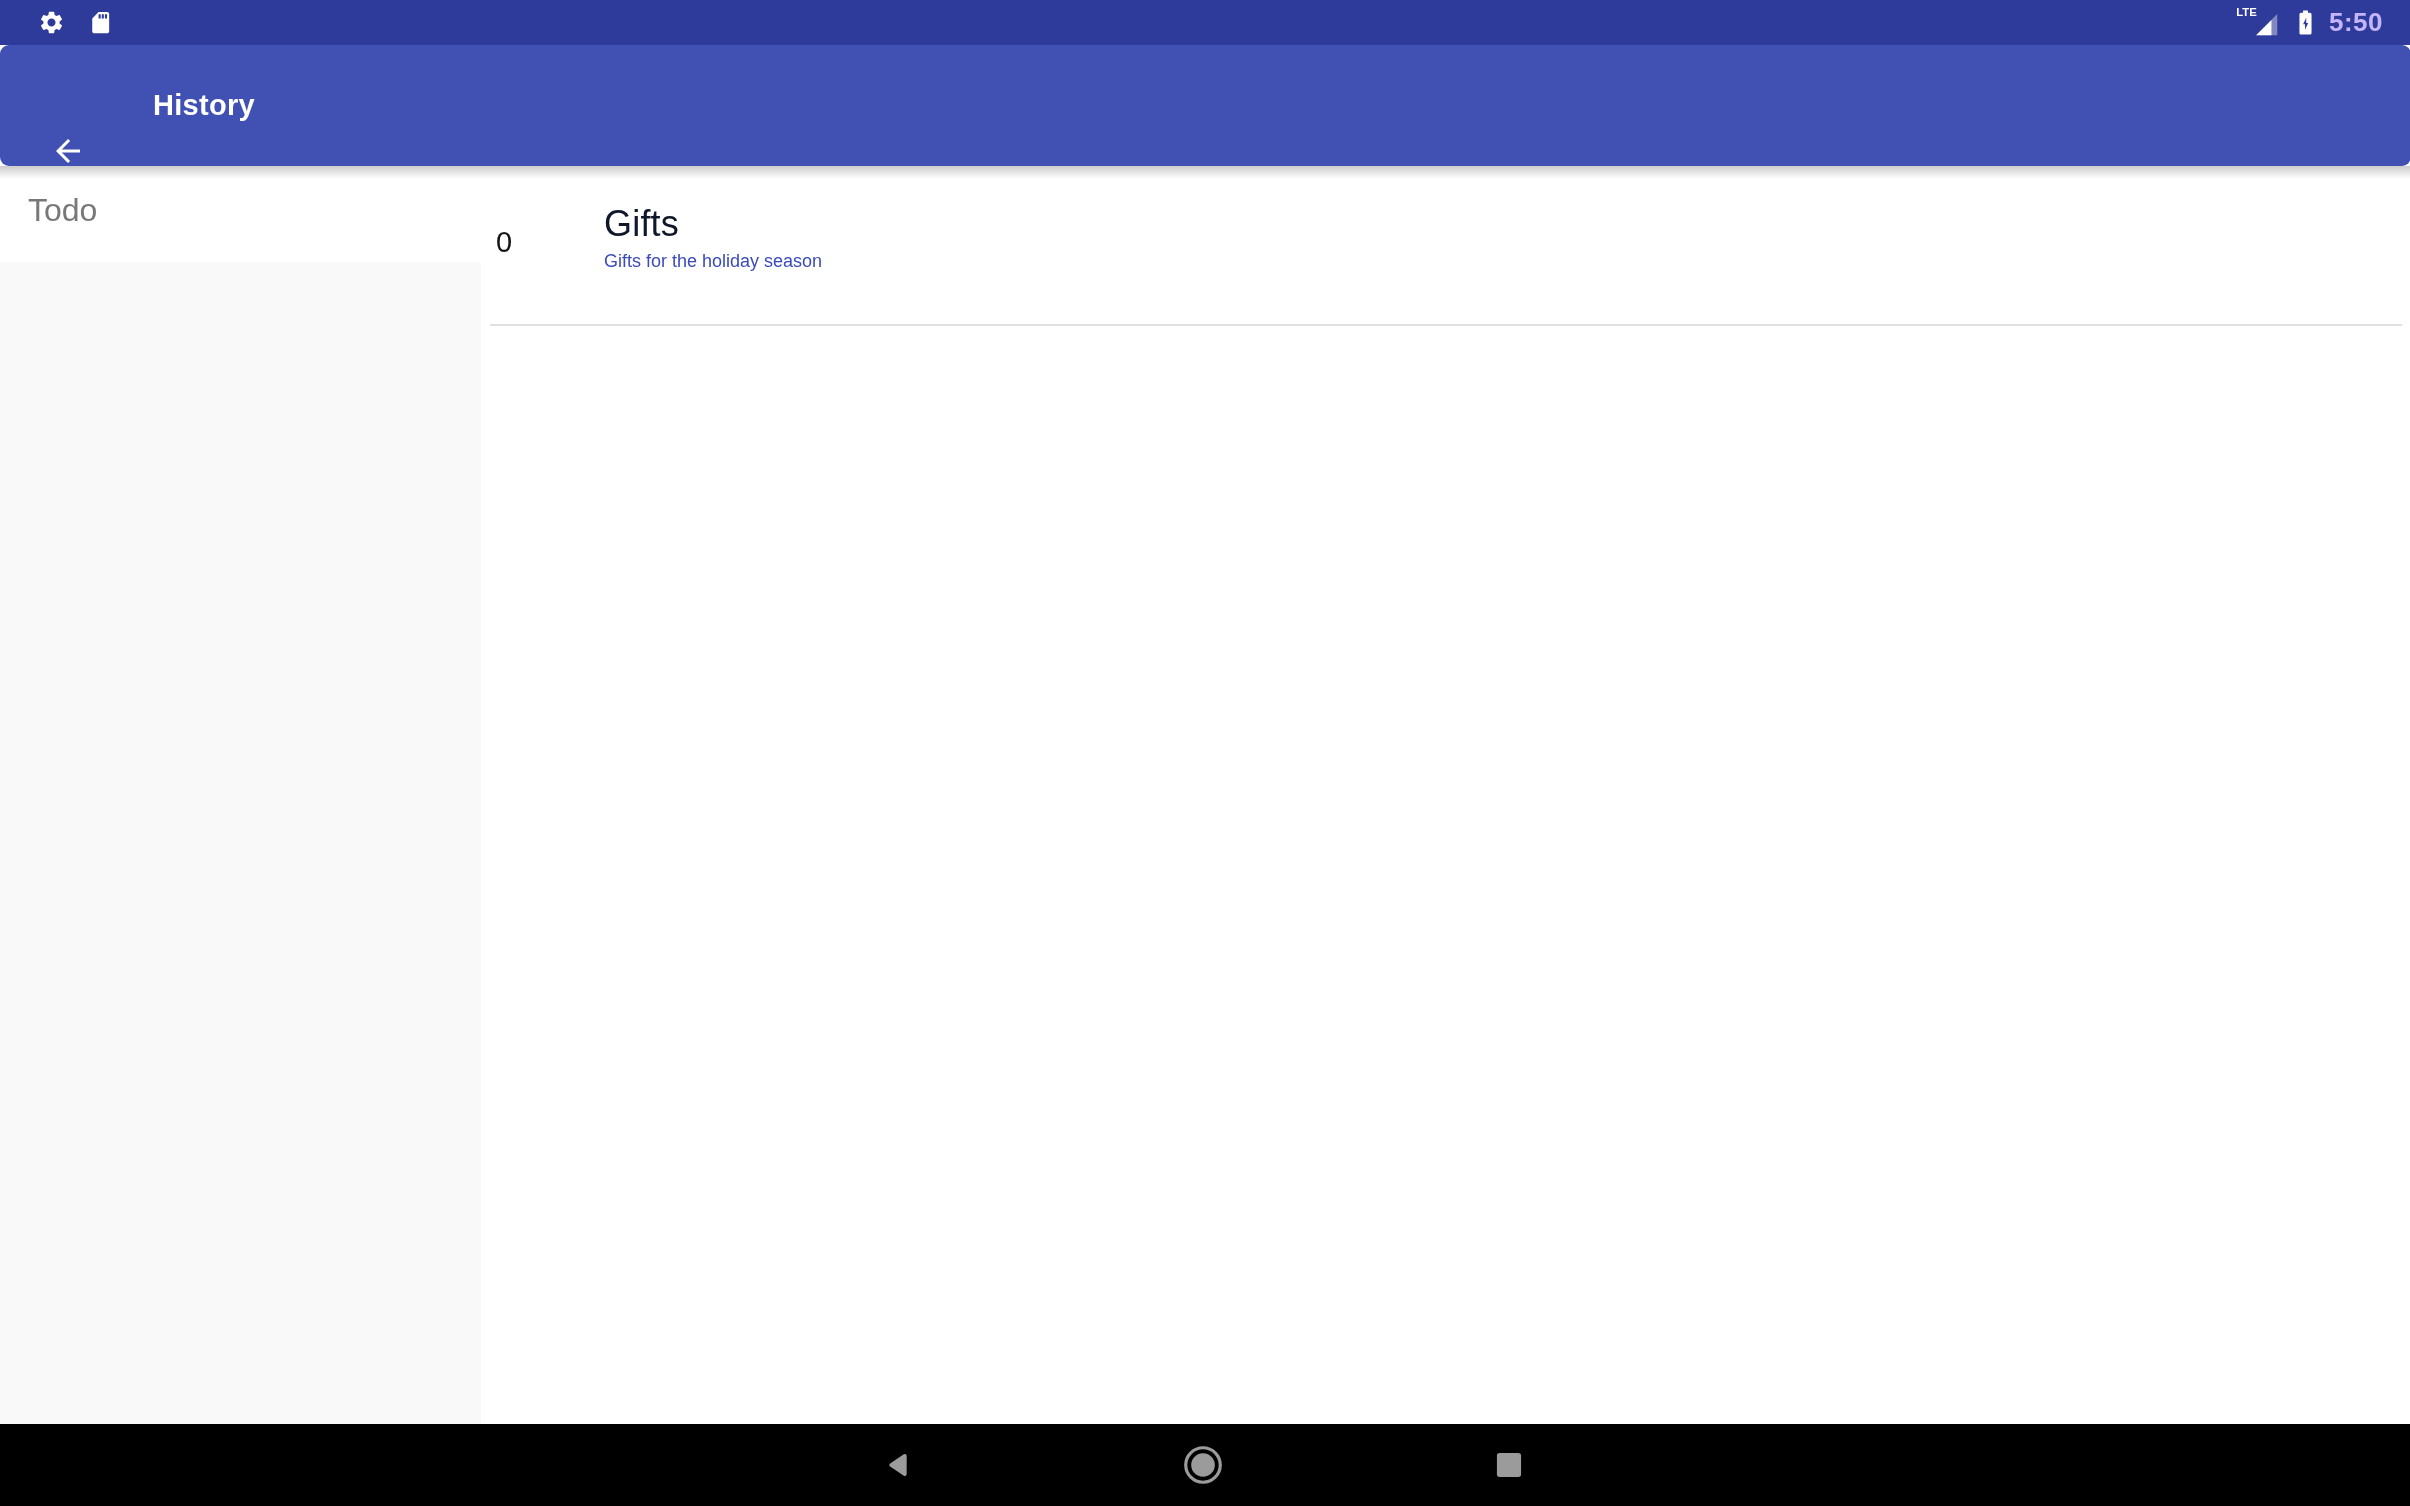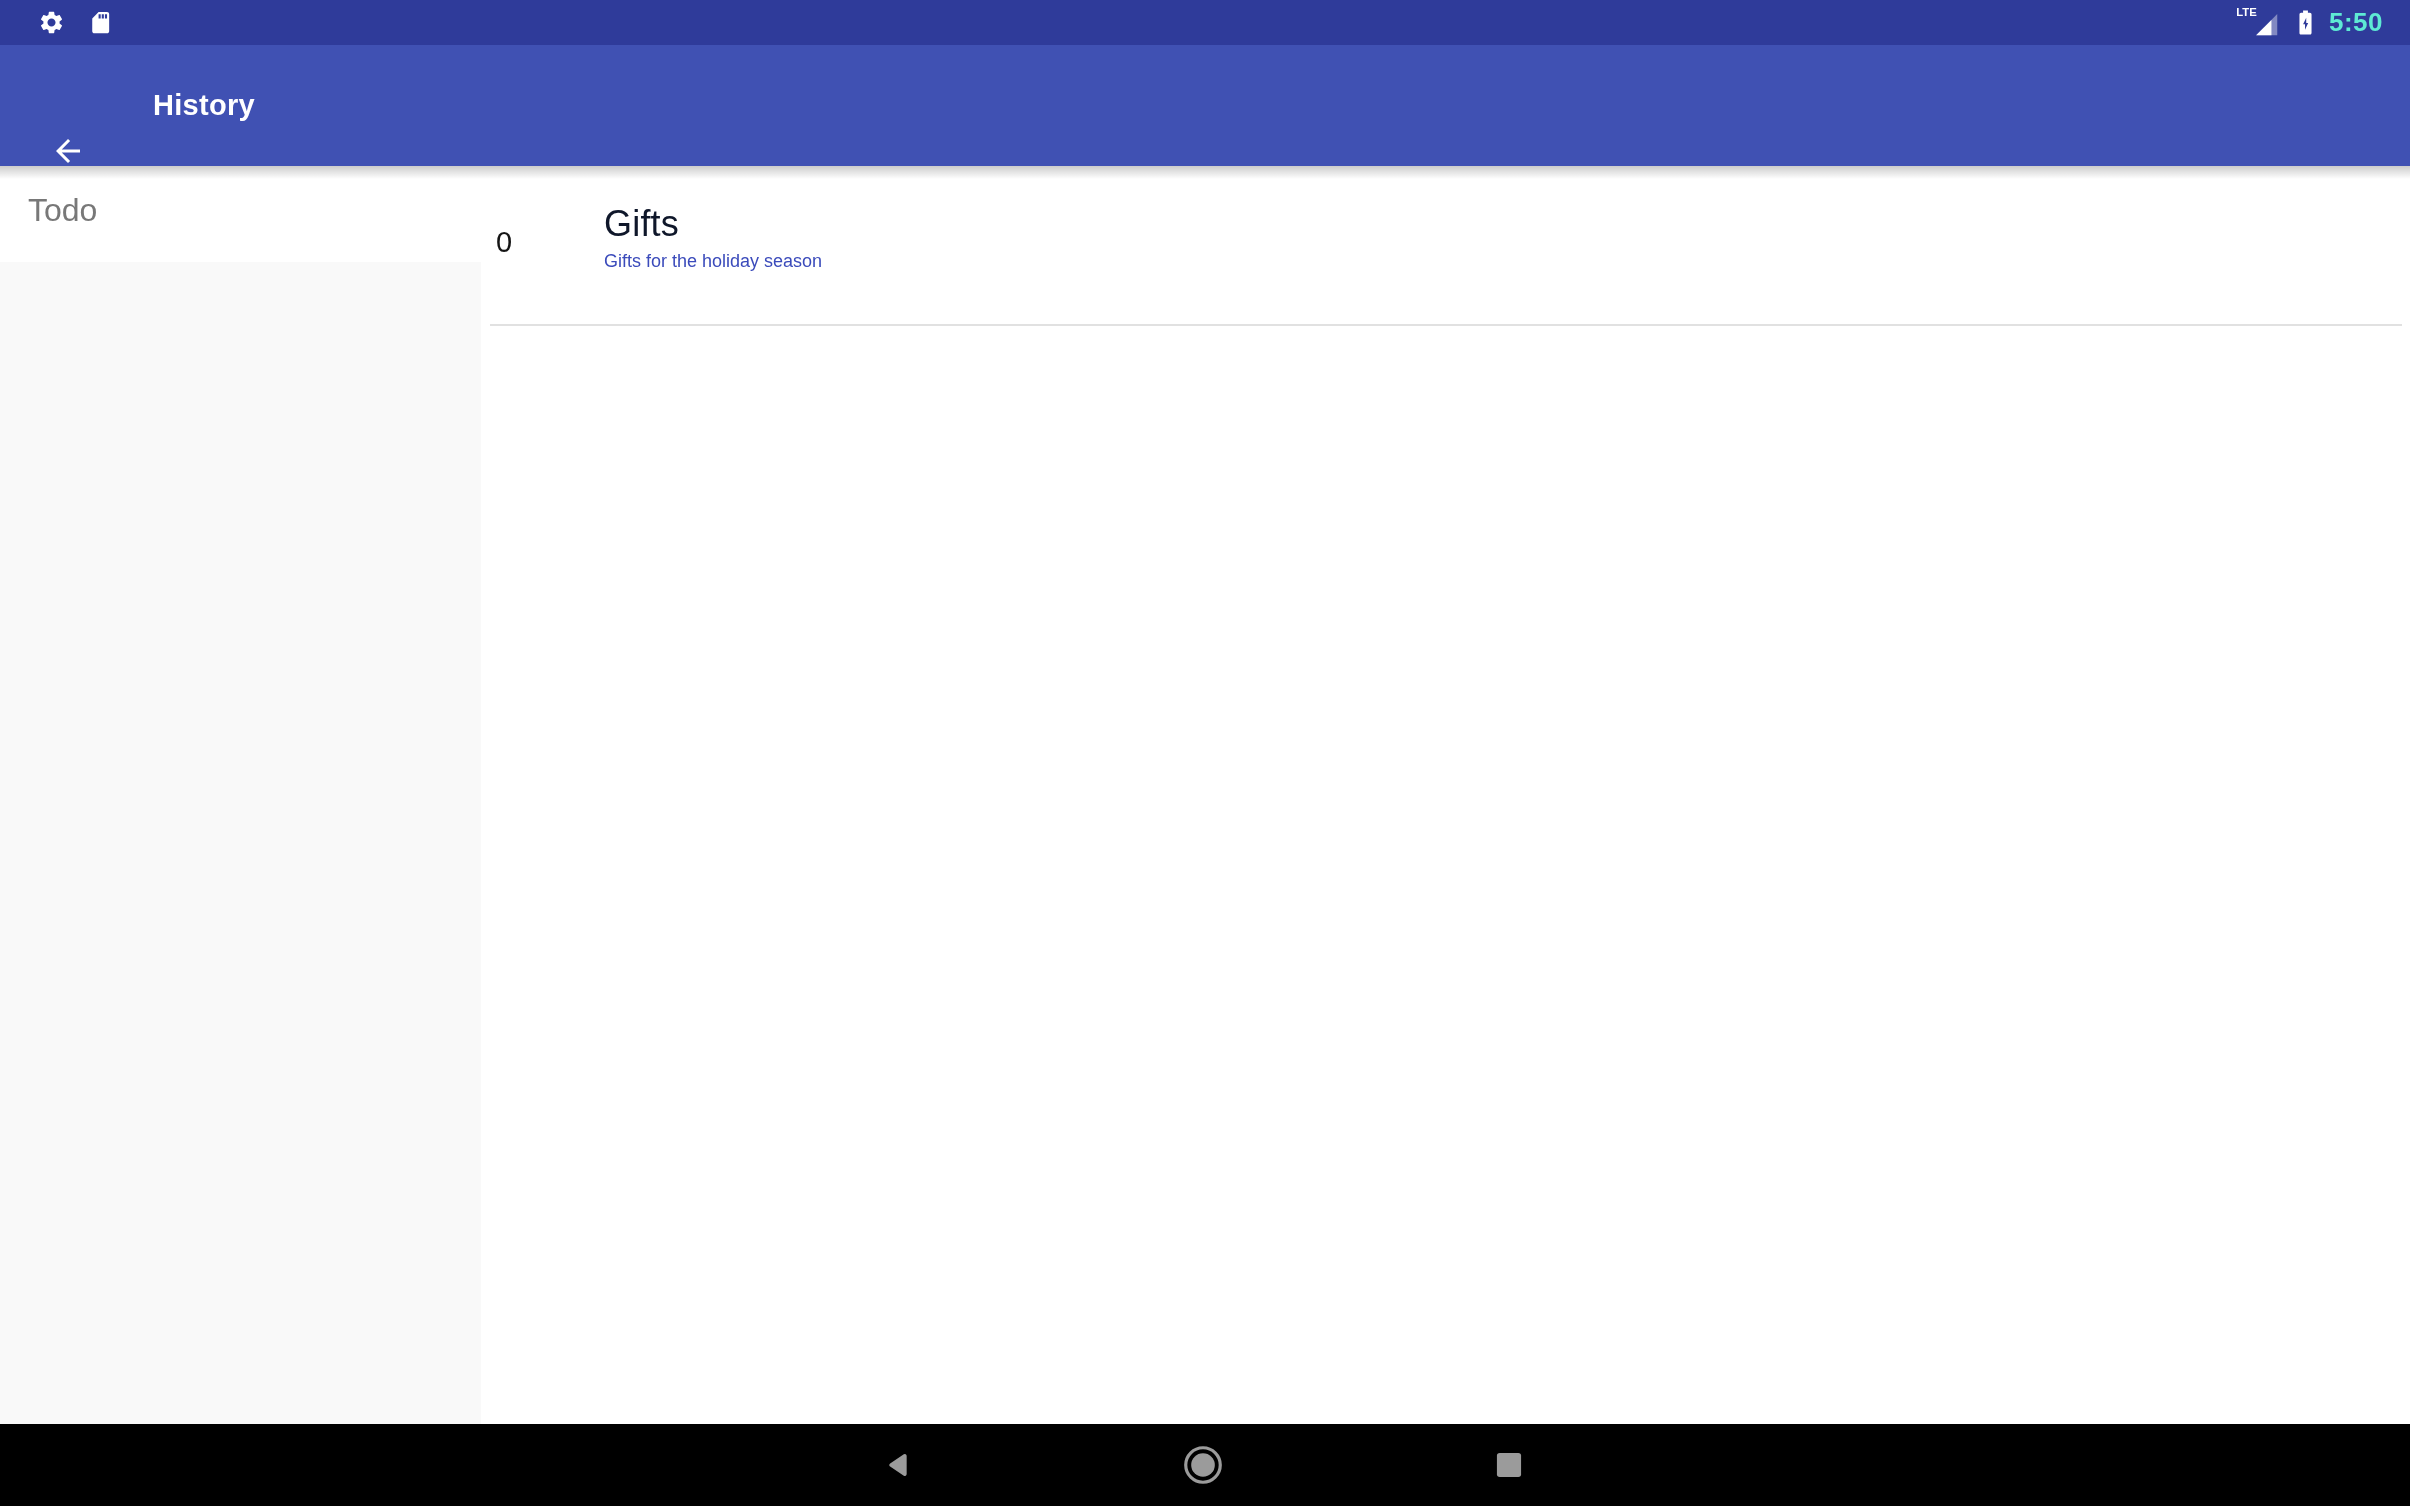--- a/index.html
+++ b/index.html
@@ -26,26 +26,27 @@
   }
   .sb-left{position:absolute;left:38px;top:0;height:45px;display:flex;align-items:center;gap:22.6px;}
   .sb-right{position:absolute;right:28px;top:0;height:45px;display:flex;align-items:center;gap:9.4px;}
   .sb-icon{display:flex;align-items:center;justify-content:center;}
   .signal-wrap{position:relative;width:45px;height:49px;}
   .signal-lte{
     position:absolute;left:0;top:8.5px;color:#fff;font-size:11.3px;font-weight:700;
     letter-spacing:0px;line-height:11.3px;
   }
   .signal-tri{position:absolute;right:1.9px;bottom:9.4px;}
-  .sb-time{color:#5eead4;font-size:26px;font-weight:700;letter-spacing:0.5px;line-height:45px;}
+  .sb-time{color:#c4b5fd;font-size:26px;font-weight:700;letter-spacing:0.5px;line-height:45px;}
 
   
   .app-bar{
     position:absolute;left:0;top:45px;width:2411px;height:121px;
     background:var(--app_bar_bg);
+    border-radius:9px;
   }
   .app-bar-shadow{
     position:absolute;left:0;top:166px;width:2411px;height:13px;
     background:linear-gradient(to bottom,rgba(0,0,0,0.20),rgba(0,0,0,0));
     pointer-events:none;
   }
   .back-btn{
     position:absolute;left:43px;top:81px;width:49px;height:49px;
     display:flex;align-items:center;justify-content:center;cursor:pointer;
   }

